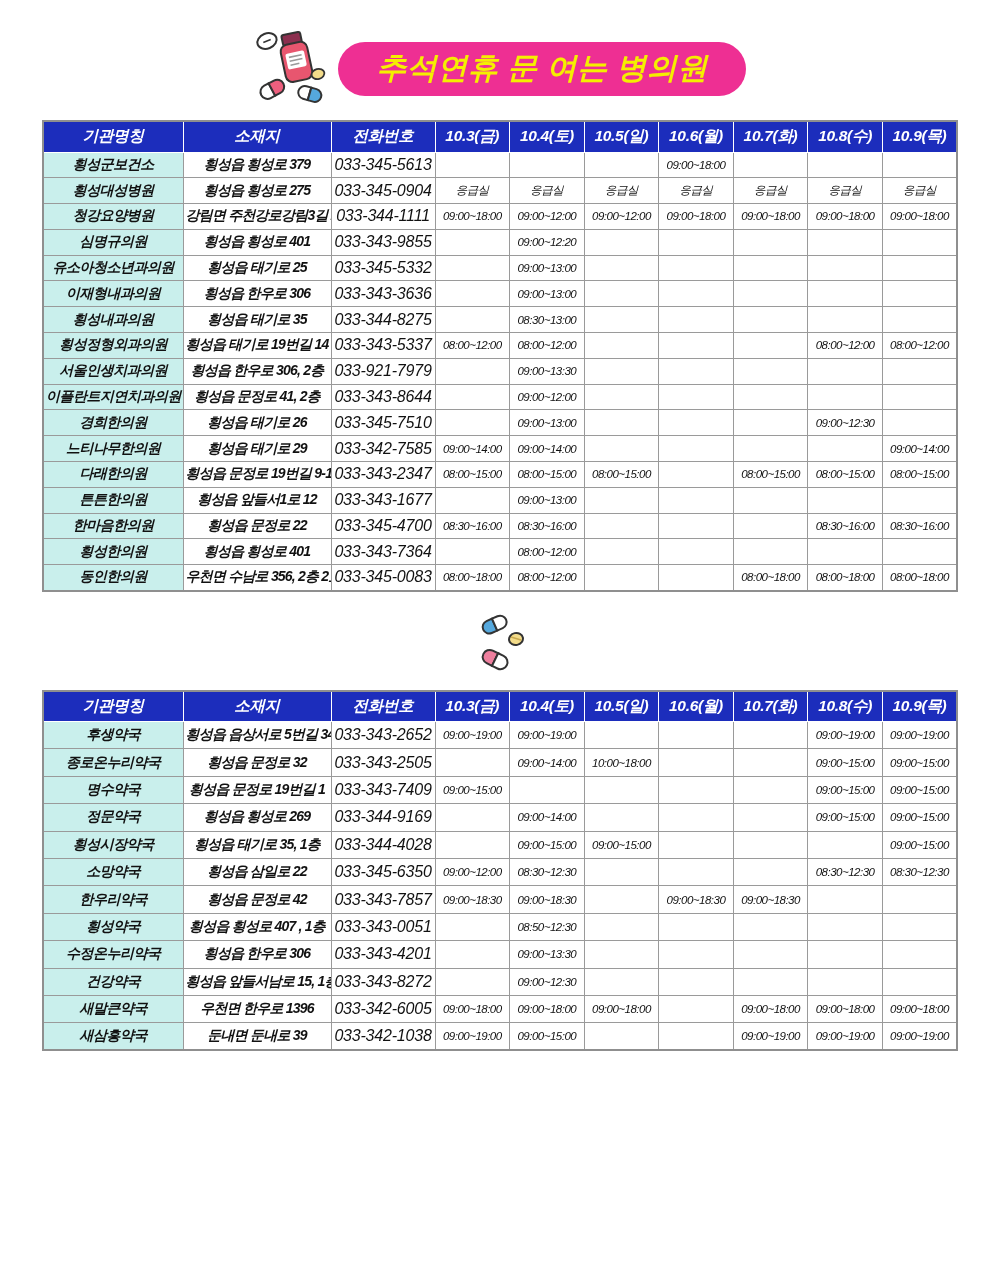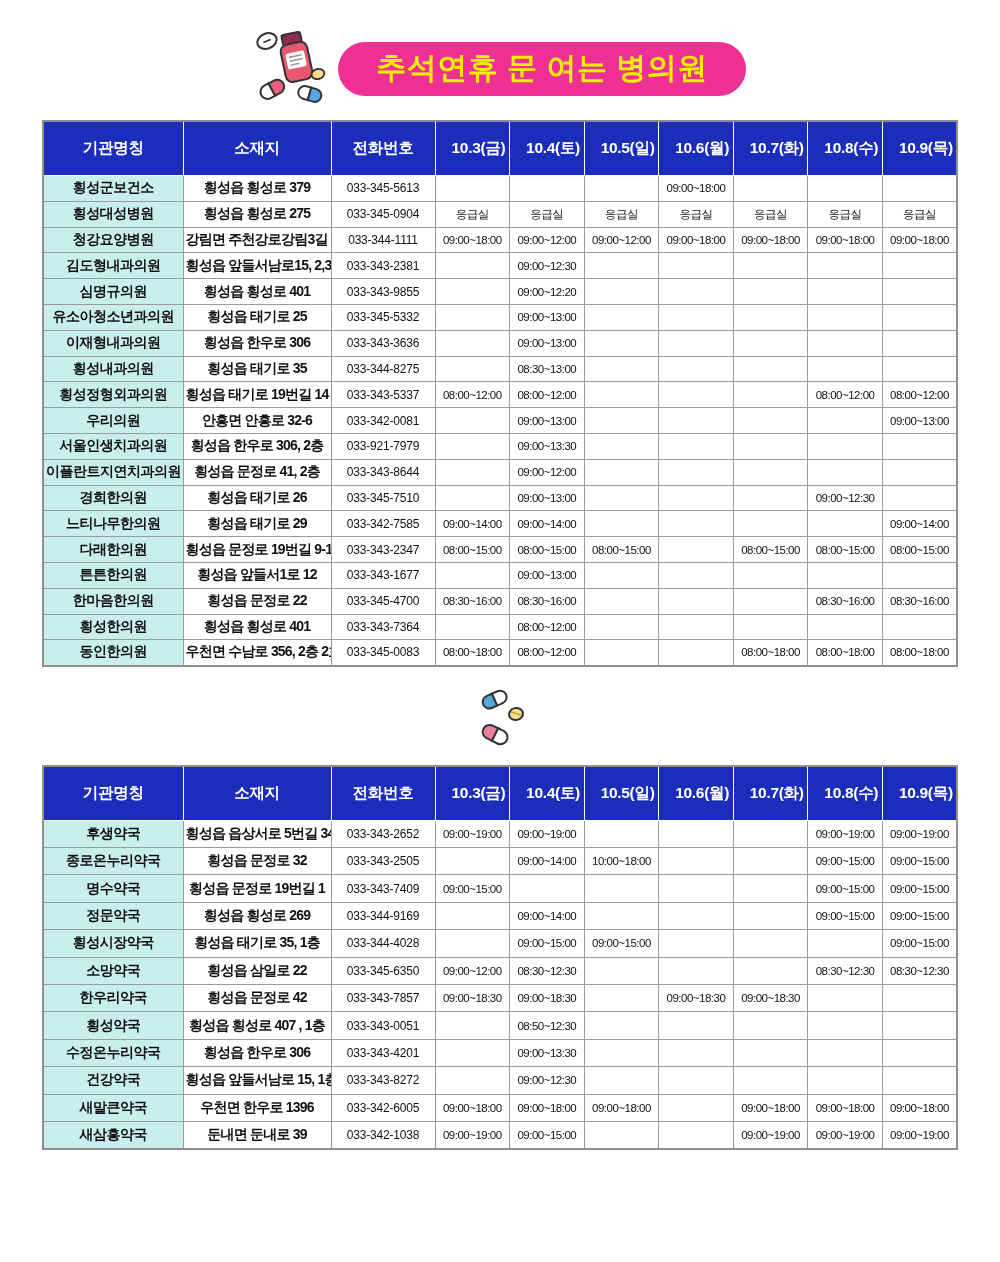--- a/index.html
+++ b/index.html
@@ -3,21 +3,21 @@
 <meta charset="utf-8">
 <style>
   * { box-sizing: border-box; }
   html,body { margin:0; padding:0; }
   body {
     width:1000px; height:1262px;
     background:#ffffff;
     font-family:"Liberation Sans", sans-serif;
     -webkit-font-smoothing: antialiased;
   }
-  .page { width:1000px; position:relative; }
+  .page { width:1000px; position:relative;font-style:italic; }
 
   
   .banner-row {
     display:flex; align-items:center; justify-content:center;
     gap:8px;
   }
   .banner-row.first { padding-top:28px; margin-bottom:10px; }
   .banner-row.second { margin-top:20px; margin-bottom:12px; }
   .banner {
     background:#ee2f93;
@@ -40,21 +40,21 @@
     margin-left:42px;
     border:2px solid #8f8f8f;
   }
   table.sched th {
     background:#1c2dbc;
     color:#ffffff;
     font-weight:bold;
     font-size:15.5px;
     height:31px;
     border:1.5px solid #ffffff;
-    padding:16px;
+    padding:4px;
     letter-spacing:-0.3px;
   }
   table.sched td {
     border:1px solid #9a9a9a;
     text-align:center;
     padding:0 2px;
     color:#111111;
     overflow:hidden;
     white-space:nowrap;
   }
@@ -67,21 +67,21 @@
     letter-spacing:-0.5px;
   }
   td.c-addr {
     text-align:left;
     padding-left:9px;
     font-weight:bold;
     font-size:14px;
     letter-spacing:-0.8px;
     margin-left:12px;
   }
-  td.c-phone { font-size:12px; letter-spacing:-0.2px; }
+  td.c-phone { font-size:16px; letter-spacing:-0.2px; }
   td.c-day  { font-size:11.5px; letter-spacing:-0.5px; }
 </style>
 </head>
 <body>
 
 <div class="page">
 
   <div class="banner-row first">
     <span class="banner-icon">
       <svg width="76" height="78" viewBox="0 0 76 78">
@@ -167,32 +167,20 @@
           <td class="c-phone">033-344-1111</td>
           <td class="c-day">09:00~18:00</td>
           <td class="c-day">09:00~12:00</td>
           <td class="c-day">09:00~12:00</td>
           <td class="c-day">09:00~18:00</td>
           <td class="c-day">09:00~18:00</td>
           <td class="c-day">09:00~18:00</td>
           <td class="c-day">09:00~18:00</td>
         </tr>
         <tr>
-          <td class="c-name">김도형내과의원</td>
-          <td class="c-addr">횡성읍 앞들서남로15, 2,3층</td>
-          <td class="c-phone">033-343-2381</td>
-          <td class="c-day"></td>
-          <td class="c-day">09:00~12:30</td>
-          <td class="c-day"></td>
-          <td class="c-day"></td>
-          <td class="c-day"></td>
-          <td class="c-day"></td>
-          <td class="c-day"></td>
-        </tr>
-        <tr>
           <td class="c-name">심명규의원</td>
           <td class="c-addr">횡성읍 횡성로 401</td>
           <td class="c-phone">033-343-9855</td>
           <td class="c-day"></td>
           <td class="c-day">09:00~12:20</td>
           <td class="c-day"></td>
           <td class="c-day"></td>
           <td class="c-day"></td>
           <td class="c-day"></td>
           <td class="c-day"></td>
@@ -237,32 +225,20 @@
           <td class="c-name">횡성정형외과의원</td>
           <td class="c-addr">횡성읍 태기로 19번길 14</td>
           <td class="c-phone">033-343-5337</td>
           <td class="c-day">08:00~12:00</td>
           <td class="c-day">08:00~12:00</td>
           <td class="c-day"></td>
           <td class="c-day"></td>
           <td class="c-day"></td>
           <td class="c-day">08:00~12:00</td>
           <td class="c-day">08:00~12:00</td>
-        </tr>
-        <tr>
-          <td class="c-name">우리의원</td>
-          <td class="c-addr">안흥면 안흥로 32-6</td>
-          <td class="c-phone">033-342-0081</td>
-          <td class="c-day"></td>
-          <td class="c-day">09:00~13:00</td>
-          <td class="c-day"></td>
-          <td class="c-day"></td>
-          <td class="c-day"></td>
-          <td class="c-day"></td>
-          <td class="c-day">09:00~13:00</td>
         </tr>
         <tr>
           <td class="c-name">서울인생치과의원</td>
           <td class="c-addr">횡성읍 한우로 306, 2층</td>
           <td class="c-phone">033-921-7979</td>
           <td class="c-day"></td>
           <td class="c-day">09:00~13:30</td>
           <td class="c-day"></td>
           <td class="c-day"></td>
           <td class="c-day"></td>

